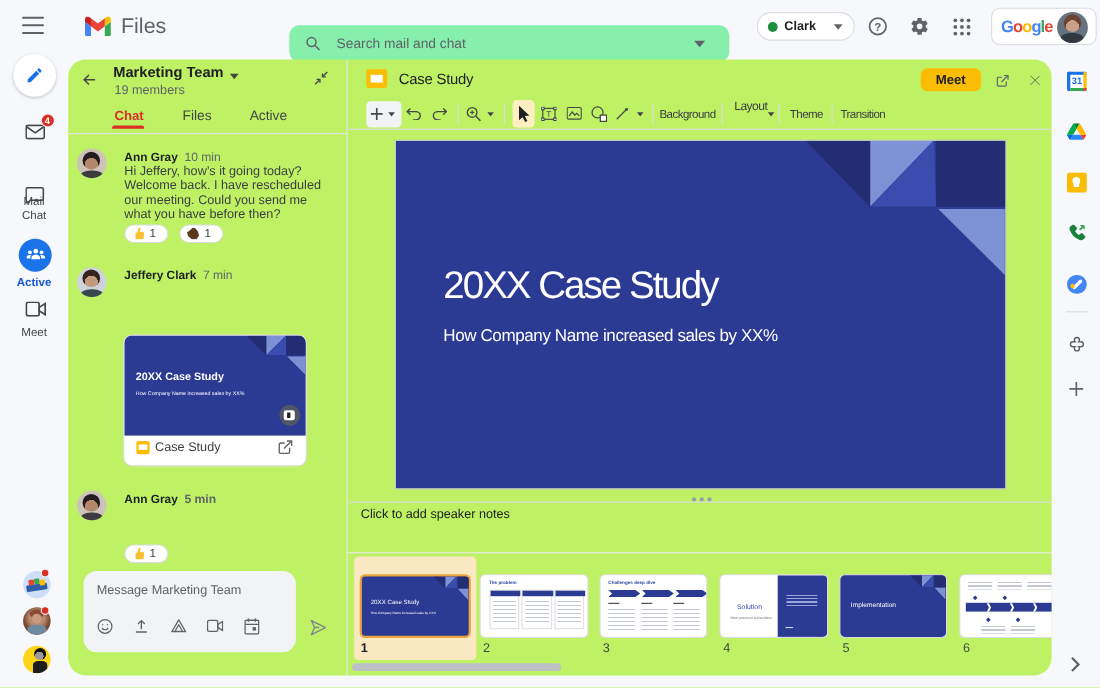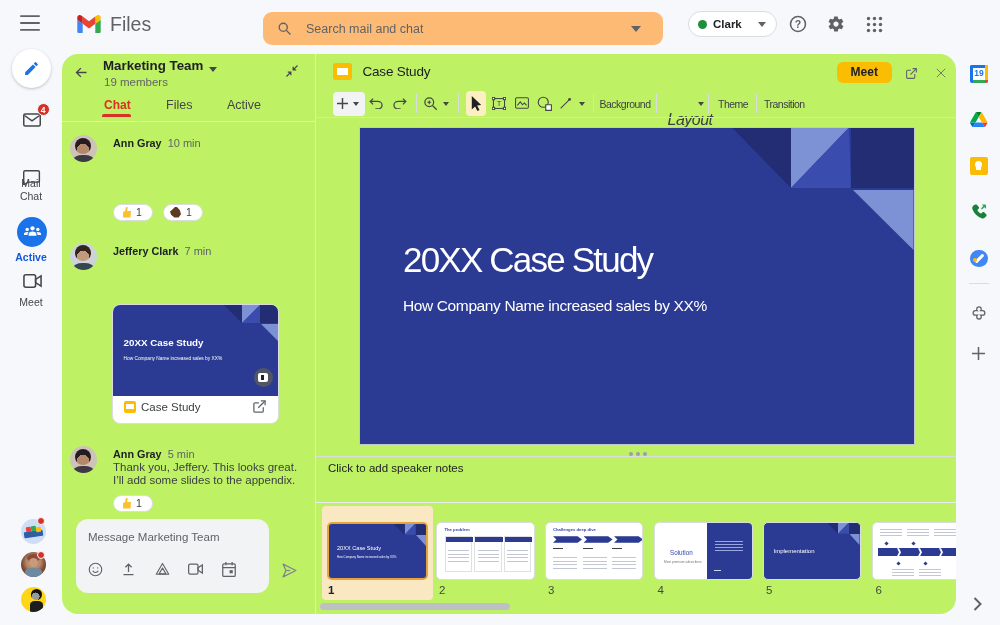--- a/index.html
+++ b/index.html
@@ -41,21 +41,21 @@
 
   <svg class="abs" style="left:77px;top:15px" width="24" height="18" viewBox="0 0 52 40">
     <path fill="#4285f4" d="M3.6 40h8.4V19.6L0 10.5V36.4C0 38.4 1.6 40 3.6 40z"></path>
     <path fill="#34a853" d="M40 40h8.4c2 0 3.6-1.6 3.6-3.6V10.5L40 19.6z"></path>
     <path fill="#fbbc04" d="M40 3.6v16l12-9V5.4c0-4.5-5.1-7-8.7-4.3z"></path>
     <path fill="#ea4335" d="M12 19.6v-16L26 14.1 40 3.6v16L26 30.1z"></path>
     <path fill="#c5221f" d="M0 5.4v5.1l12 9v-16L8.7 1.1C5.1-1.6 0 .9 0 5.4z"></path>
   </svg>
   <div class="abs" style="left:110px;top:13px;font-size:19.5px;color:#5f6368;letter-spacing:0px;">Files</div>
 
-  <div class="abs" style="left:263px;top:12px;width:400px;height:33px;background:#fdba74;border-radius:9px;">
+  <div class="abs" style="left:263px;top:23px;width:400px;height:33px;background:#86efac;border-radius:9px;">
     <svg class="abs" style="left:14px;top:9px" width="15" height="15" viewBox="0 0 24 24" fill="none" stroke="#5f6368" stroke-width="2.2">
         <circle cx="10" cy="10" r="6.5"></circle>
         <line x1="15" y1="15" x2="21.5" y2="21.5"></line>
       </svg>
     <div class="abs" style="left:43px;top:10px;font-size:12.5px;color:#5f6368;">Search mail and chat</div>
     <div class="abs" style="right:22px;top:13.5px;width:0;height:0;border-left:5px solid transparent;border-right:5px solid transparent;border-top:6px solid #5f6368;"></div>
   </div>
 
   <div class="abs" style="left:688px;top:11px;width:89px;height:26px;background:#fff;border:1px solid #dadce0;border-radius:13px;">
     <div class="abs" style="left:9px;top:8px;width:9px;height:9px;border-radius:50%;background:#1e8e3e;"></div>
@@ -79,20 +79,29 @@
         <circle cx="14.5" cy="2.5" r="1.7"></circle>
         <circle cx="2.5" cy="8.5" r="1.7"></circle>
         <circle cx="8.5" cy="8.5" r="1.7"></circle>
         <circle cx="14.5" cy="8.5" r="1.7"></circle>
         <circle cx="2.5" cy="14.5" r="1.7"></circle>
         <circle cx="8.5" cy="14.5" r="1.7"></circle>
         <circle cx="14.5" cy="14.5" r="1.7"></circle>
       </g>
   </svg>
 
+  <div class="abs" style="left:901px;top:7px;width:96px;height:34px;background:#fff;border:1px solid #dadce0;border-radius:8px;">
+    <div class="abs" style="left:8px;top:7.5px;font-size:15px;font-weight:bold;letter-spacing:-0.8px;">
+      <span style="color:#4285f4">G</span><span style="color:#ea4335">o</span><span style="color:#fbbc04">o</span><span style="color:#4285f4">g</span><span style="color:#34a853">l</span><span style="color:#ea4335">e</span>
+    </div>
+    <div class="abs" style="left:58.5px;top:2.5px;width:28px;height:28px;border-radius:50%;background:#66737f;overflow:hidden;">
+      <div class="abs" style="left:6px;top:2.5px;width:16px;height:16px;border-radius:50%;background:radial-gradient(circle at 50% 70%,#c9a188 0 42%,#6e4332 43% 100%);"></div>
+      <div class="abs" style="left:3.5px;top:19.5px;width:21px;height:11px;border-radius:45%;background:#31373e;"></div>
+    </div>
+  </div>
 </div>
 
 <div class="abs" style="left:0;top:46px;width:62px;height:579px;">
 
   <div class="abs" style="left:12px;top:3px;width:39px;height:39px;border-radius:50%;background:#fff;box-shadow:0 1px 3px rgba(60,64,67,.3);"></div>
   <svg class="abs" style="left:23px;top:14px" width="17" height="17" viewBox="0 0 24 24" fill="#1a73e8">
       <path d="M3 17.25V21h3.75L17.8 9.94l-3.75-3.75L3 17.25zM20.7 7.04c.39-.39.39-1.02 0-1.41l-2.34-2.34a.996.996 0 0 0-1.41 0l-1.83 1.83 3.75 3.75 1.83-1.83z"></path>
     </svg>
 
   <svg class="abs" style="left:23px;top:66.5px" width="18" height="14" viewBox="0 0 24 18" fill="none" stroke="#444746" stroke-width="2">
@@ -160,20 +169,21 @@
       </svg>
 
     <div class="abs" style="left:42px;top:44px;font-size:12px;font-weight:bold;color:#d93025;">Chat</div>
     <div class="abs" style="left:104px;top:44px;font-size:12.5px;color:#444746;">Files</div>
     <div class="abs" style="left:165px;top:44px;font-size:12.5px;color:#444746;">Active</div>
     <div class="abs" style="left:40px;top:60px;width:29px;height:3px;background:#d93025;border-radius:2px 2px 0 0;"></div>
     <div class="abs" style="left:0;top:66.5px;width:253px;height:1px;background:#e2e5e9;"></div>
 
     <div class="abs ann-av" style="left:7.5px;top:81px;"></div>
     <div class="abs" style="left:51px;top:83px;font-size:10.8px;font-weight:bold;color:#202124;">Ann Gray <span style="font-weight:normal;color:#5f6368;font-size:11px;">&nbsp;10 min</span></div>
+    <div class="abs" style="left:51px;top:95.5px;width:210px;font-size:11.5px;line-height:13.2px;color:#3c4043;">Hi Jeffery, how’s it going today?<br>Welcome back. I have rescheduled<br>our meeting. Could you send me<br>what you have before then?</div>
     <div class="abs pill" style="left:51px;top:149.5px;">
         <span class="thumbup"></span>
         <span class="cnt">1</span>
       </div>
     <div class="abs pill" style="left:101px;top:149.5px;">
         <span class="clap"></span>
         <span class="cnt">1</span>
       </div>
 
     <div class="abs jef-av" style="left:7.5px;top:189px;"></div>
@@ -199,22 +209,21 @@
       </div>
       <div class="abs" style="left:28px;top:96px;font-size:11.5px;color:#3c4043;">Case Study</div>
       <svg class="abs" style="left:139px;top:94px" width="15" height="15" viewBox="0 0 24 24" fill="none" stroke="#5f6368" stroke-width="2">
           <path d="M18 13v6c0 1.1-.9 2-2 2H5c-1.1 0-2-.9-2-2V8c0-1.1.9-2 2-2h6"></path>
           <path d="M14 3h7v7"></path>
           <path d="M10 14L20.5 3.5"></path>
         </svg>
     </div>
 
     <div class="abs ann-av" style="left:7.5px;top:392px;"></div>
-    <div class="abs" style="left:51px;top:394px;font-size:10.8px;font-weight:bold;color:#202124;">Ann Gray <span style="font-weight:normal;color:#5f6368;font-size:11px;">&nbsp;5 min</span></div>
-    <div class="abs" style="left:51px;top:406.5px;width:210px;font-size:11.5px;line-height:13.2px;color:#3c4043;">Thank you, Jeffery. This looks great.<br>I’ll add some slides to the appendix.</div>
+    <div class="abs" style="left:51px;top:394px;font-size:10.8px;font-weight:bold;color:#202124;">Ann Gray <span style="font-weight:bold;color:#5f6368;font-size:11px;">&nbsp;5 min</span></div>
     <div class="abs pill" style="left:51px;top:440.5px;">
         <span class="thumbup"></span>
         <span class="cnt">1</span>
       </div>
 
     <div class="abs" style="left:13.5px;top:464.5px;width:193px;height:74.5px;background:#f1f3f4;border-radius:12px;">
       <div class="abs" style="left:12.5px;top:12px;font-size:11.5px;color:#5f6368;">Message Marketing Team</div>
       <svg class="abs" style="left:12px;top:43px" width="15" height="15" viewBox="0 0 24 24" fill="none" stroke="#5f6368" stroke-width="1.8">
           <circle cx="12" cy="12" r="10"></circle>
           <circle cx="8.5" cy="9.5" r="1" fill="#5f6368" stroke="none"></circle>
@@ -302,21 +311,21 @@
         <path d="M14 14h9v9h-9z" fill="#fff"></path>
       </svg>
     <svg class="abs" style="left:243px;top:43px" width="13" height="13" viewBox="0 0 24 24" fill="none" stroke="#444746" stroke-width="2">
         <line x1="3" y1="21" x2="21" y2="3"></line>
         <circle cx="19.5" cy="4.5" r="2.5" fill="#444746" stroke="none"></circle>
       </svg>
     <div class="abs" style="left:263px;top:47.5px;width:0;height:0;border-left:3.5px solid transparent;border-right:3.5px solid transparent;border-top:4.5px solid #444746;"></div>
     <div class="abs" style="left:276.5px;top:40px;width:1px;height:19px;background:#dadce0;"></div>
     <div class="abs" style="left:283.5px;top:43.5px;font-size:10.5px;letter-spacing:-0.5px;color:#3c4043;">Background</div>
     <div class="abs" style="left:340.4px;top:40px;width:1px;height:19px;background:#dadce0;"></div>
-    <div class="abs" style="left:351.5px;top:57px;font-size:16px;letter-spacing:-0.5px;color:#3c4043;font-style:italic;">Layout</div>
+    <div class="abs" style="left:351.5px;top:37px;font-size:11px;letter-spacing:-0.5px;color:#3c4043;">Layout</div>
     <div class="abs" style="left:382px;top:48px;width:0;height:0;border-left:3.5px solid transparent;border-right:3.5px solid transparent;border-top:4.5px solid #444746;"></div>
     <div class="abs" style="left:392.2px;top:40px;width:1px;height:19px;background:#dadce0;"></div>
     <div class="abs" style="left:402px;top:43.5px;font-size:10.5px;letter-spacing:-0.5px;color:#3c4043;">Theme</div>
     <div class="abs" style="left:439.9px;top:40px;width:1px;height:19px;background:#dadce0;"></div>
     <div class="abs" style="left:448px;top:43.5px;font-size:10.5px;letter-spacing:-0.5px;color:#3c4043;">Transition</div>
     <div class="abs" style="left:0;top:63px;width:639.5px;height:1px;background:#dadce0;"></div>
 
     <div class="abs" style="left:43.5px;top:73.5px;width:554px;height:316px;background:#2b3a92;outline:1px solid #c4c7cc;overflow:hidden;">
       <div class="abs" style="left:372.5px;top:0;width:59px;height:60.5px;background:#222d74;clip-path:polygon(0 0,100% 0,100% 100%);"></div>
       <div class="abs" style="left:431.5px;top:0;width:58px;height:60.5px;background:#7d92d4;clip-path:polygon(0 0,100% 0,0 100%);"></div>
@@ -406,21 +415,21 @@
 </div>
 
 <div class="abs" style="left:955.5px;top:46px;width:44.5px;height:579px;">
 
   <div class="abs" style="left:14.8px;top:19px;width:17.5px;height:17.5px;background:#fff;border-radius:2px;overflow:hidden;">
     <div class="abs" style="left:0;top:0;width:17.5px;height:3px;background:#1a73e8;"></div>
     <div class="abs" style="left:0;top:0;width:3px;height:17.5px;background:#1a73e8;"></div>
     <div class="abs" style="left:14.5px;top:0;width:3px;height:14.5px;background:#fbbc04;"></div>
     <div class="abs" style="left:3px;top:14.5px;width:14.5px;height:3px;background:#34a853;"></div>
     <div class="abs" style="left:14.5px;top:14.5px;width:3px;height:3px;background:#ea4335;"></div>
-    <div class="abs" style="left:3px;top:2px;width:11.5px;height:12.5px;font-size:8.5px;font-weight:bold;color:#1a73e8;text-align:center;line-height:13px;">19</div>
+    <div class="abs" style="left:3px;top:2px;width:11.5px;height:12.5px;font-size:8.5px;font-weight:bold;color:#1a73e8;text-align:center;line-height:13px;">31</div>
   </div>
 
   <svg class="abs" style="left:14.8px;top:65.5px" width="17.5" height="15.5" viewBox="0 0 87.3 78">
     <path fill="#0066da" d="M6.6 66.85l3.85 6.65c.8 1.4 1.95 2.5 3.3 3.3L27.5 53H0c0 1.55.4 3.1 1.2 4.5z"></path>
     <path fill="#00ac47" d="M43.65 25L29.9 1.2c-1.35.8-2.5 1.9-3.3 3.3l-25.4 44A9.06 9.06 0 0 0 0 53h27.5z"></path>
     <path fill="#ea4335" d="M73.55 76.8c1.35-.8 2.5-1.9 3.3-3.3l1.6-2.75L86.1 57.5c.8-1.4 1.2-2.95 1.2-4.5H59.8l5.85 11.5z"></path>
     <path fill="#00832d" d="M43.65 25L57.4 1.2C56.05.4 54.5 0 52.9 0H34.4c-1.6 0-3.15.45-4.5 1.2z"></path>
     <path fill="#2684fc" d="M59.8 53H27.5L13.75 76.8c1.35.8 2.9 1.2 4.5 1.2h50.8c1.6 0 3.15-.45 4.5-1.2z"></path>
     <path fill="#ffba00" d="M73.4 26.5l-12.7-22c-.8-1.4-1.95-2.5-3.3-3.3L43.65 25 59.8 53h27.45c0-1.55-.4-3.1-1.2-4.5z"></path>
   </svg>

